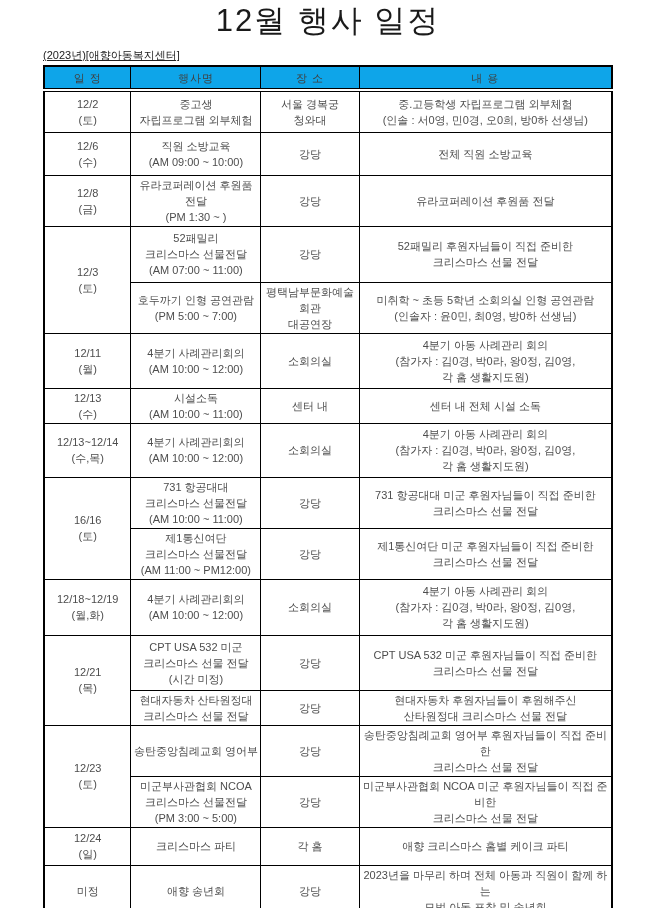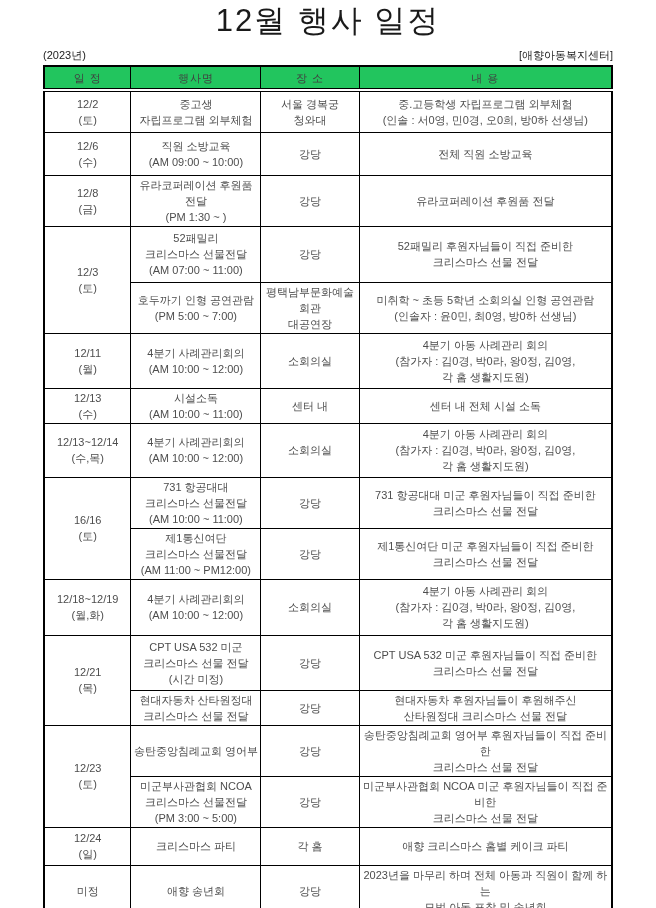--- a/index.html
+++ b/index.html
@@ -15,24 +15,24 @@
     margin-top:0;
     text-align:center;
     font-size:31px;
     letter-spacing:2px;
     color:#1a1a1a;
   }
   .meta-row{
     width:570px;
     margin:6px auto 2px auto;
     display:flex;
-    justify-content:space-between;
     align-items:flex-end;
     font-size:11px;
     color:#222222;
+    text-decoration:underline;
   }
   table.schedule{
     width:570px;
     margin:0 auto;
     border-collapse:collapse;
     table-layout:fixed;
     font-size:11px;
     line-height:16px;
     color:#4d4d4d;
   }
@@ -43,21 +43,21 @@
   table.schedule th, table.schedule td{
     border:1px solid #000;
     text-align:center;
     vertical-align:middle;
     padding:1px 2px;
     white-space:pre-line;
     overflow:hidden;
   }
   table.schedule{border:2px solid #000;}
   table.schedule thead th{
-    background:#22c55e;
+    background:#0ea5e9;
     font-weight:normal;
     color:#404040;
     height:19px;
     border-bottom:4px double #000;
     letter-spacing:1px;
   }
 </style>
 </head>
 <body>
 

